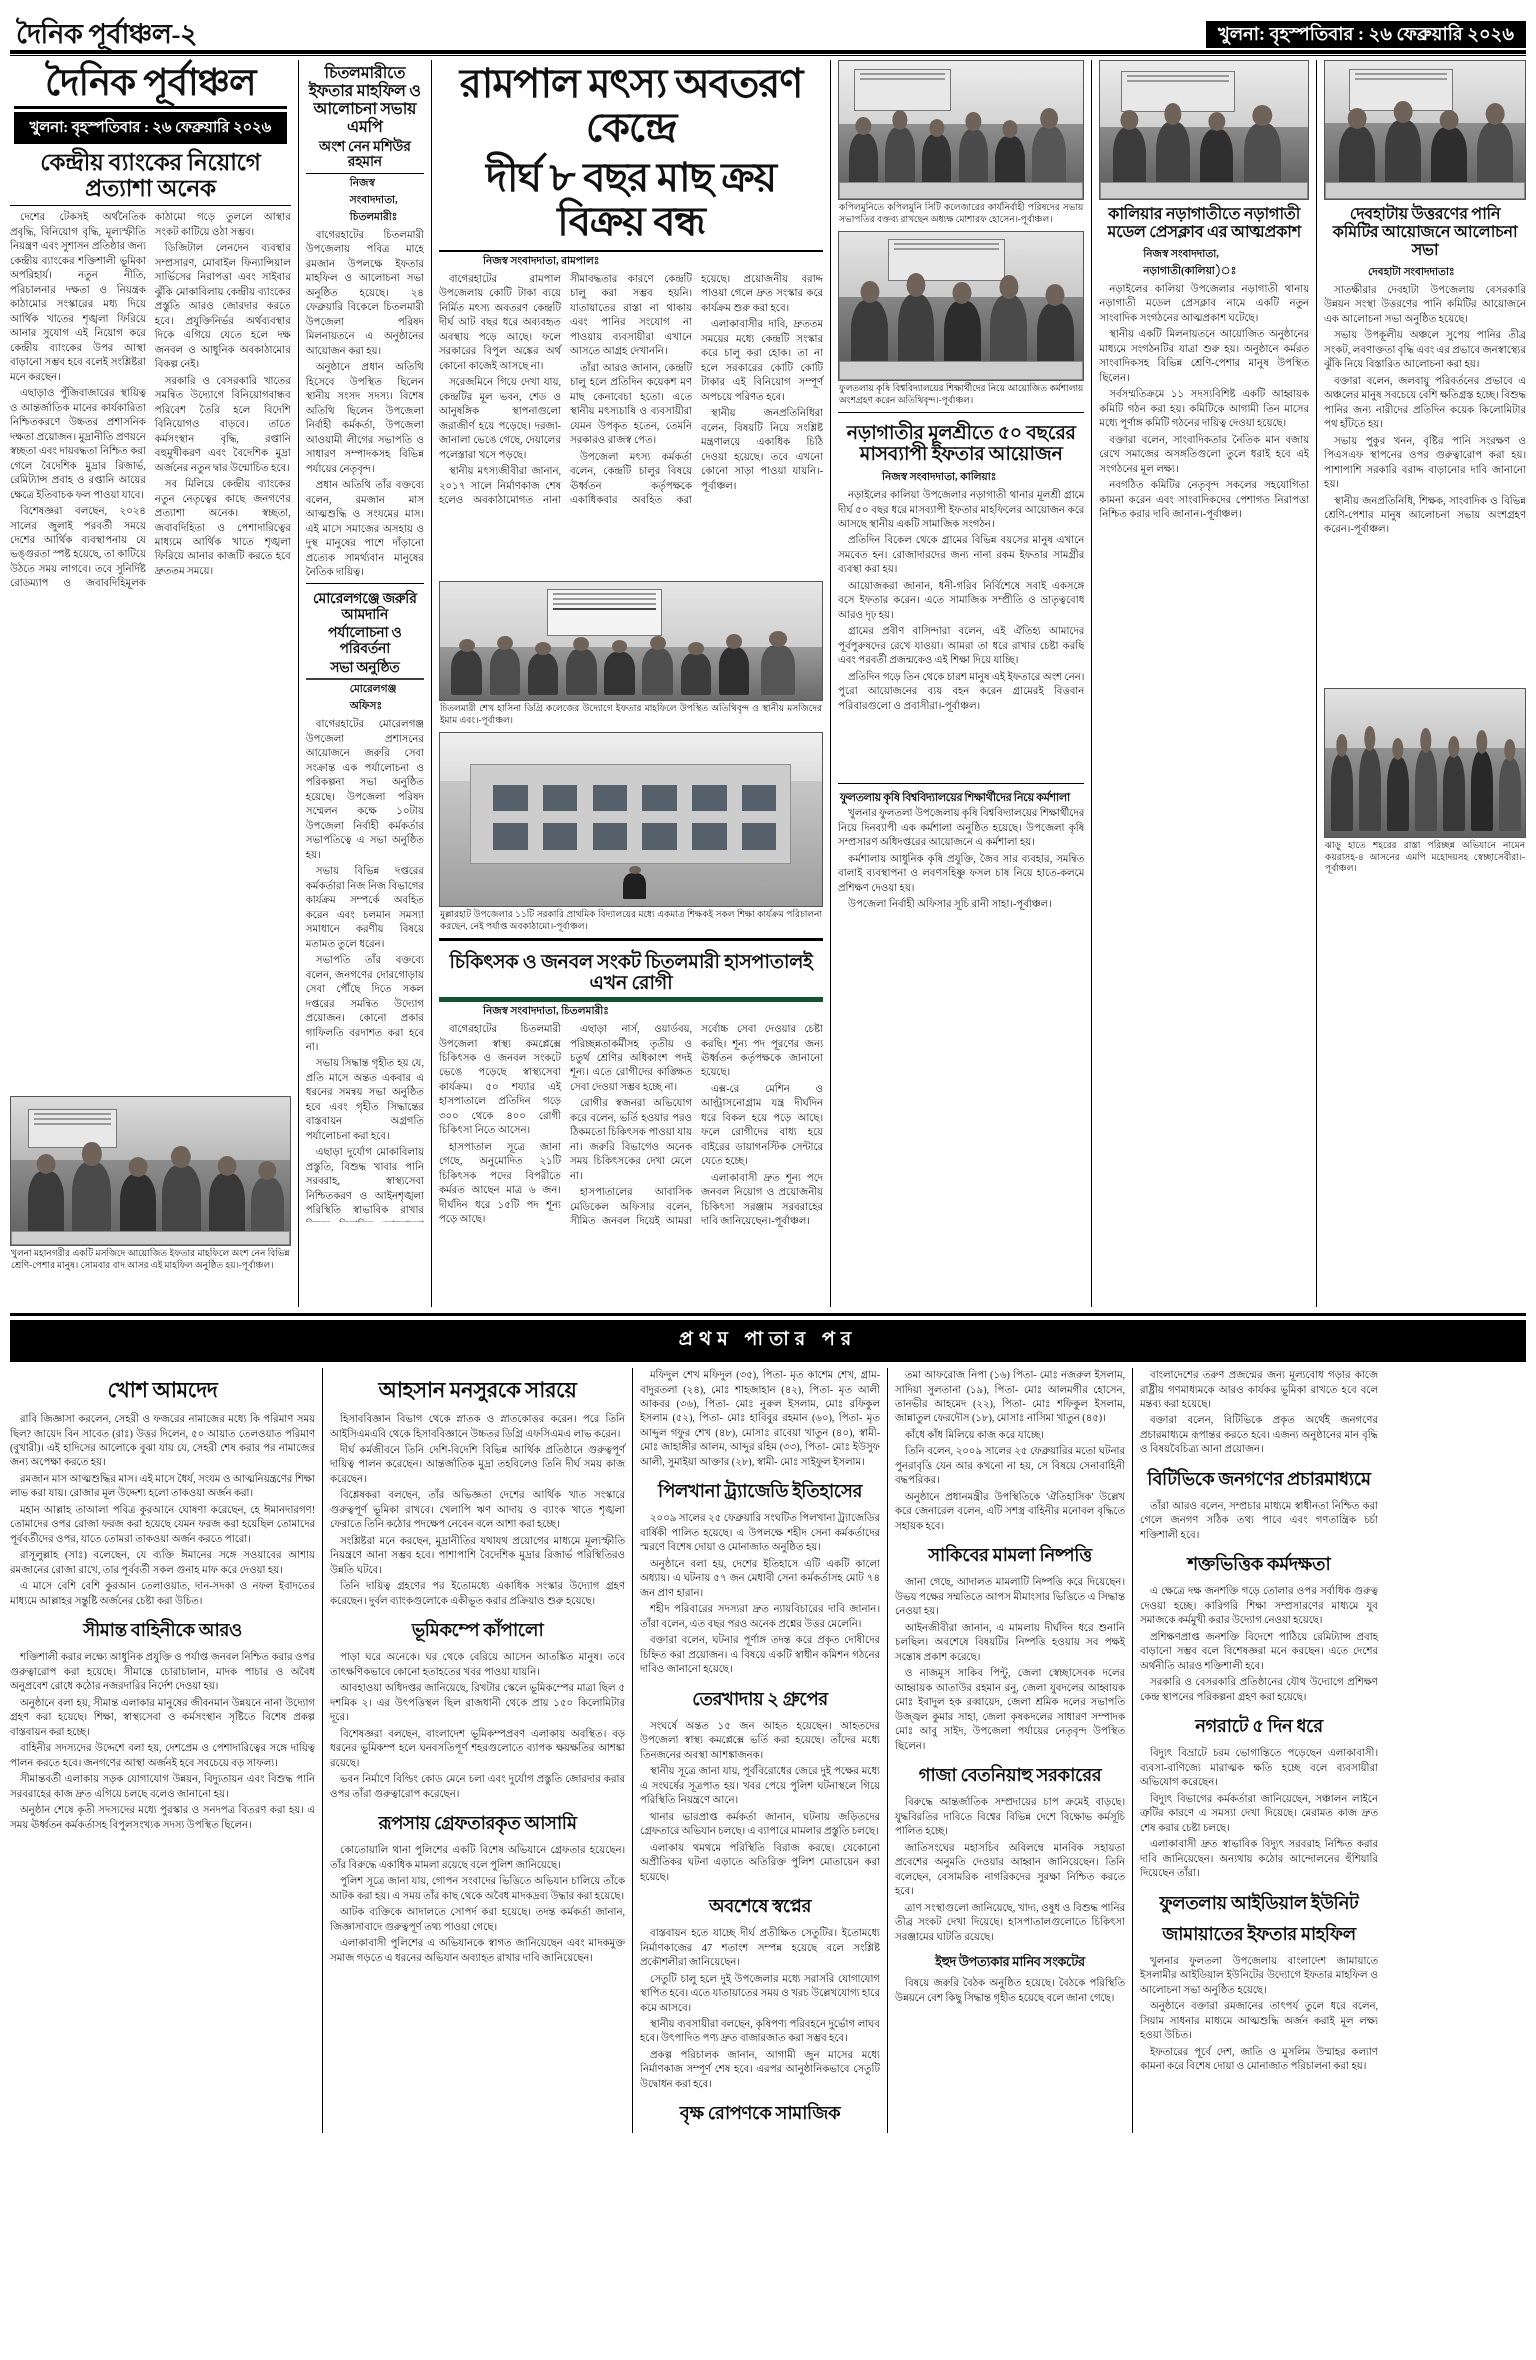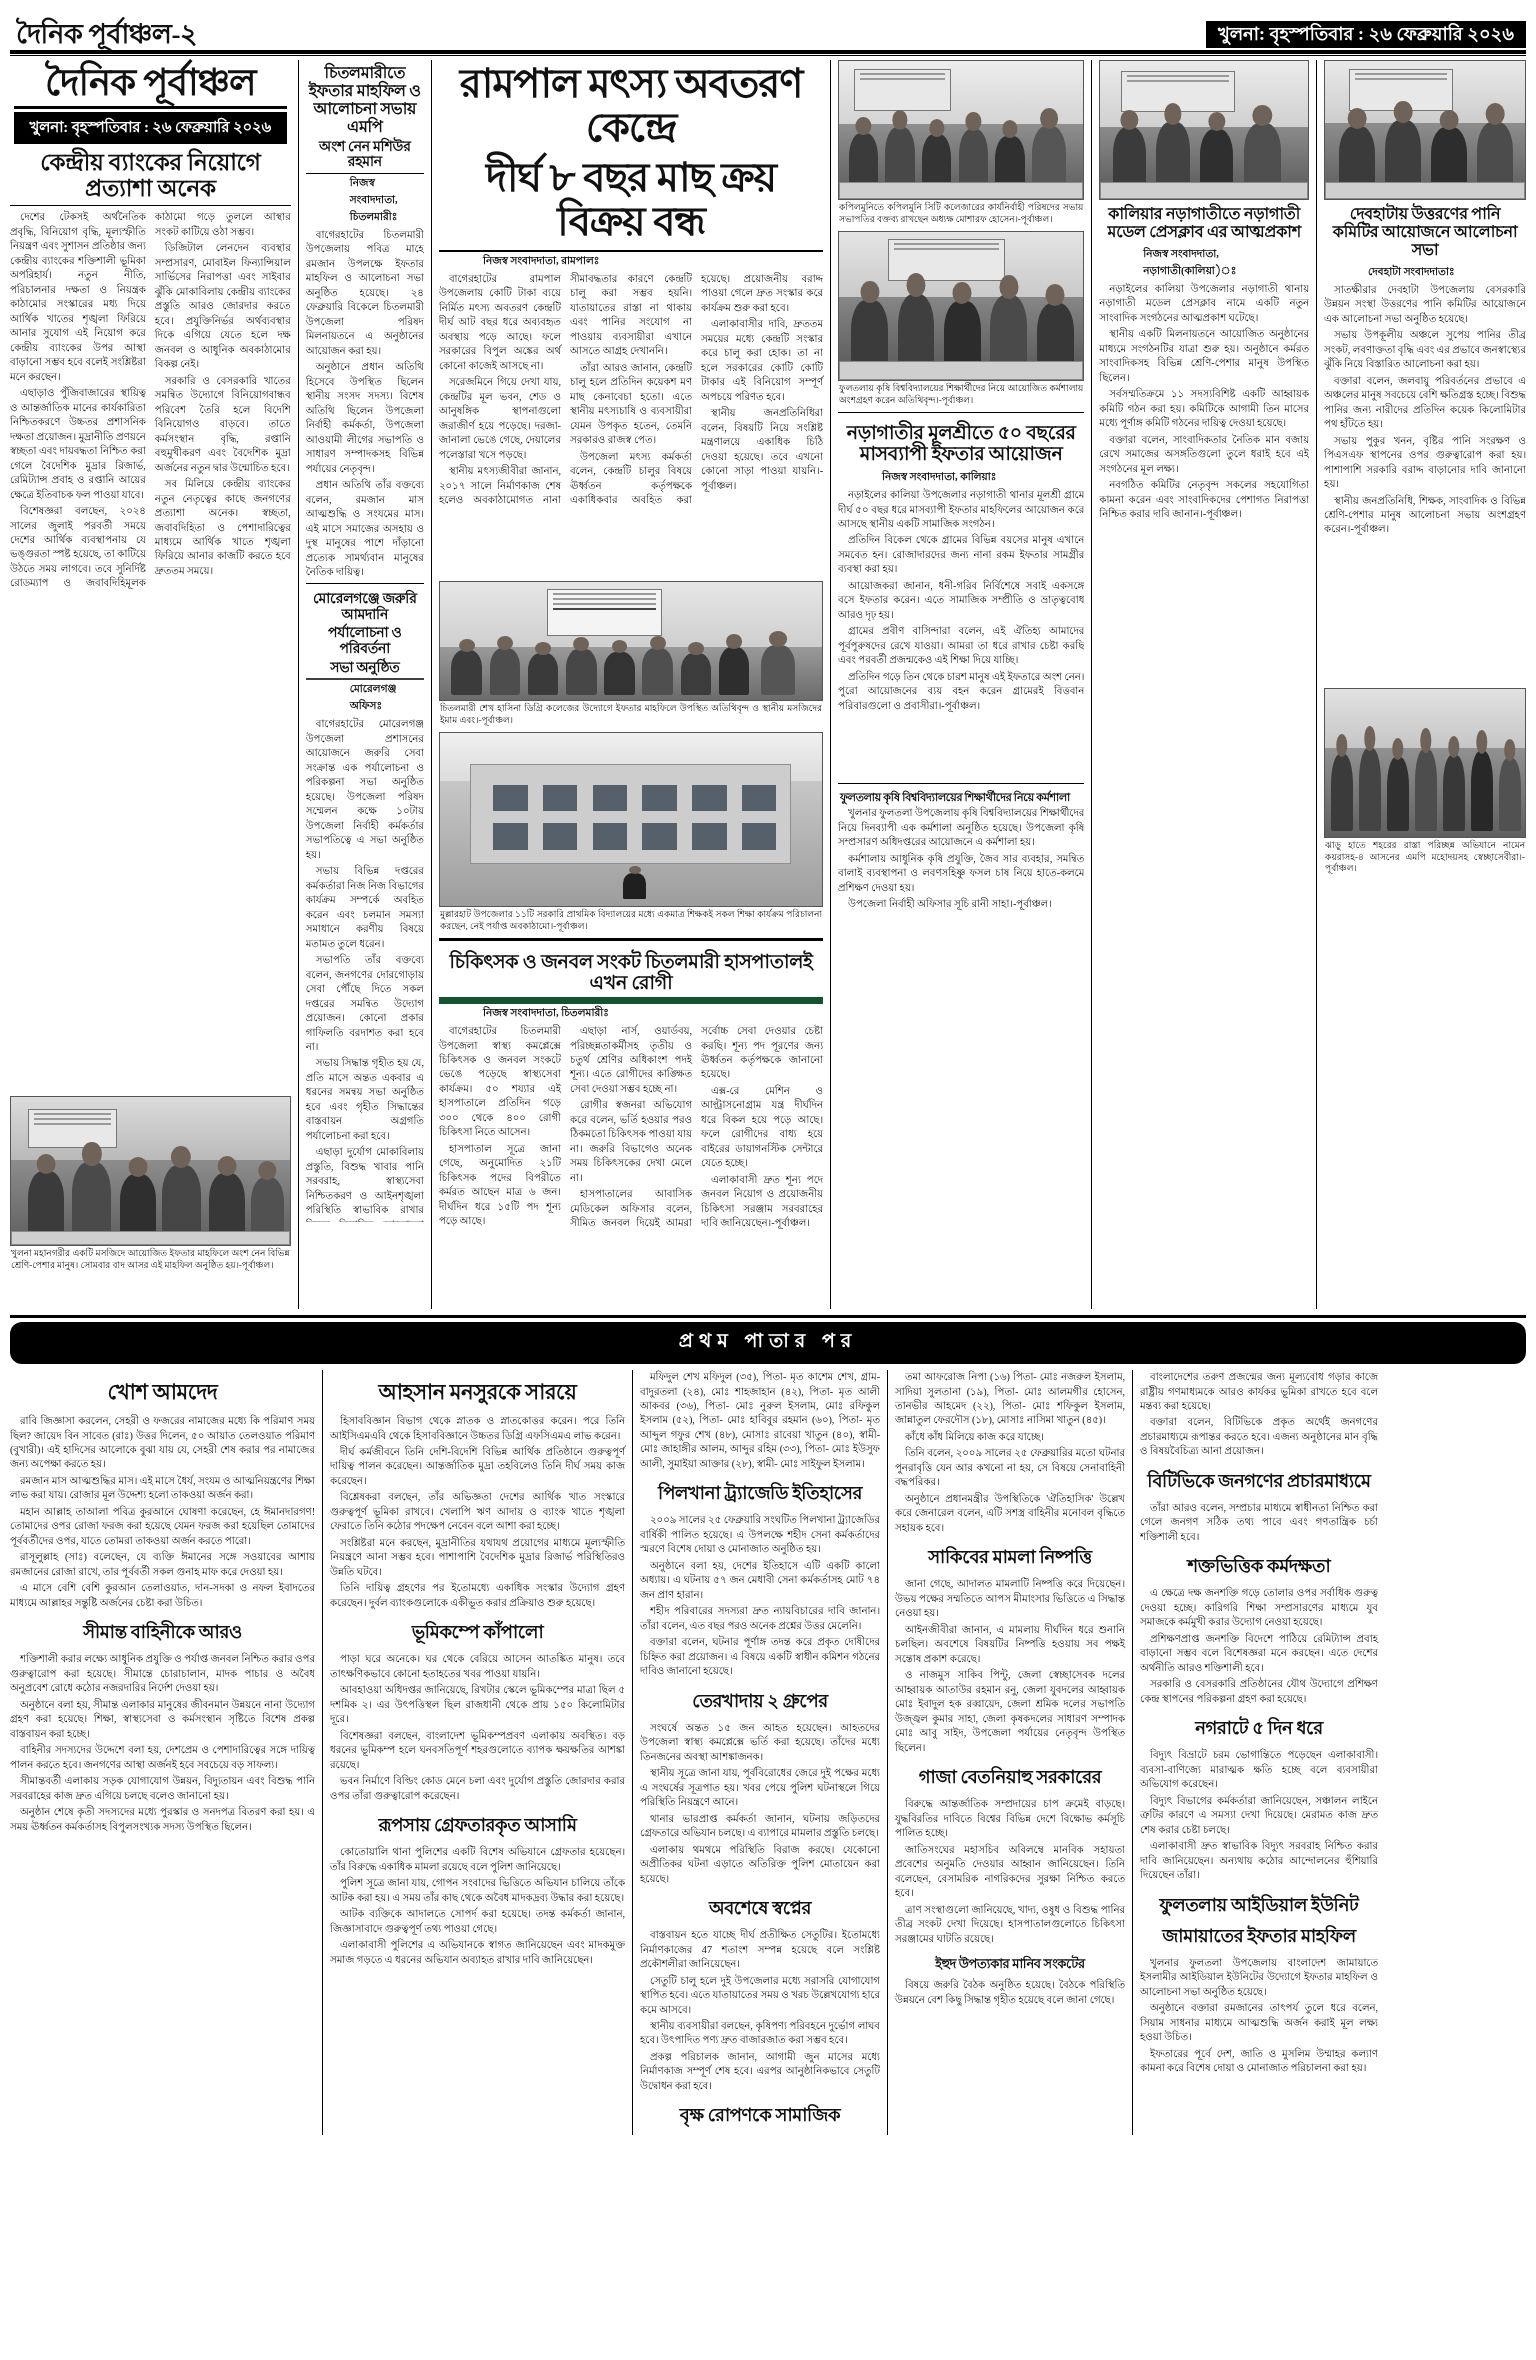--- a/index.html
+++ b/index.html
@@ -81,21 +81,21 @@
   .photo .board { position:absolute; background:#e8e8e8; border:1px solid #777; }
   .photo .board i { display:block; height:2px; background:#9a9a9a; margin:3px 5px; font-style:normal;}
   .photo .tbl { position:absolute; background:#cfcfcf; border:1px solid #8a8a8a; }
   .photo .bldg { position:absolute; background:#cdcdcd; border:1px solid #8f8f8f;}
   .photo .win { position:absolute; background:#55606b; }
   .caption { font-size: 9px; line-height: 1.32; text-align: justify; padding: 2px 1px 0 1px; }
 
   
   .continued-bar {
     background: #000; color: #fff; text-align: center; font-weight: bold;
-    font-size: 19px; letter-spacing: 6px; padding: 4px 0 6px 0; border-radius: 12px;
+    font-size: 19px; letter-spacing: 6px; padding: 4px 0 6px 0;
   }
   .bottom-zone { display: flex; }
   .bot-head { font-size: 21px; font-weight: bold; text-align: center; padding: 6px 0 3px 0; letter-spacing: -.4px;}
   .bot-head.sm { font-size: 18px; }
 </style>
 </head>
 <body>
 
 <div class="page">
 
@@ -223,21 +223,21 @@
         <div class="win" style="left:27%;top:52%;width:9%;height:16%"></div>
         <div class="win" style="left:40%;top:52%;width:9%;height:16%"></div>
         <div class="win" style="left:53%;top:52%;width:9%;height:16%"></div>
         <div class="win" style="left:66%;top:52%;width:9%;height:16%"></div>
         <div class="win" style="left:79%;top:52%;width:9%;height:16%"></div>
         <div class="fig" style="left:48%;width:6%;height:15%;background:#1f1f1f"></div>
       </div>
       <div class="caption">মুল্লারহাট উপজেলার ১১টি সরকারি প্রাথমিক বিদ্যালয়ের মধ্যে একমাত্র শিক্ষকই সকল শিক্ষা কার্যক্রম পরিচালনা করছেন, নেই পর্যাপ্ত অবকাঠামো।-পূর্বাঞ্চল।</div>
 
       <div class="sep-d"></div>
-      <div class="hl hl-mid" style="border-bottom:7px solid #14532d;">চিকিৎসক ও জনবল সংকট চিতলমারী হাসপাতালই এখন রোগী</div>
+      <div class="hl hl-mid" style="border-bottom:5px solid #14532d;">চিকিৎসক ও জনবল সংকট চিতলমারী হাসপাতালই এখন রোগী</div>
       <div class="byline">নিজস্ব  সংবাদদাতা, চিতলমারীঃ</div>
       <div class="body-text cols3" style="height:285px;">
         <p>বাগেরহাটের চিতলমারী উপজেলা স্বাস্থ্য কমপ্লেক্সে চিকিৎসক ও জনবল সংকটে ভেঙে পড়েছে স্বাস্থ্যসেবা কার্যক্রম। ৫০ শয্যার এই হাসপাতালে প্রতিদিন গড়ে ৩০০ থেকে ৪০০ রোগী চিকিৎসা নিতে আসেন।</p>
         <p>হাসপাতাল সূত্রে জানা গেছে, অনুমোদিত ২১টি চিকিৎসক পদের বিপরীতে কর্মরত আছেন মাত্র ৬ জন। দীর্ঘদিন ধরে ১৫টি পদ শূন্য পড়ে আছে।</p>
         <p>এছাড়া নার্স, ওয়ার্ডবয়, পরিচ্ছন্নতাকর্মীসহ তৃতীয় ও চতুর্থ শ্রেণির অধিকাংশ পদই শূন্য। এতে রোগীদের কাঙ্ক্ষিত সেবা দেওয়া সম্ভব হচ্ছে না।</p>
         <p>রোগীর স্বজনরা অভিযোগ করে বলেন, ভর্তি হওয়ার পরও ঠিকমতো চিকিৎসক পাওয়া যায় না। জরুরি বিভাগেও অনেক সময় চিকিৎসকের দেখা মেলে না।</p>
         <p>হাসপাতালের আবাসিক মেডিকেল অফিসার বলেন, সীমিত জনবল দিয়েই আমরা সর্বোচ্চ সেবা দেওয়ার চেষ্টা করছি। শূন্য পদ পূরণের জন্য ঊর্ধ্বতন কর্তৃপক্ষকে জানানো হয়েছে।</p>
         <p>এক্স-রে মেশিন ও আল্ট্রাসনোগ্রাম যন্ত্র দীর্ঘদিন ধরে বিকল হয়ে পড়ে আছে। ফলে রোগীদের বাধ্য হয়ে বাইরের ডায়াগনস্টিক সেন্টারে যেতে হচ্ছে।</p>
         <p>এলাকাবাসী দ্রুত শূন্য পদে জনবল নিয়োগ ও প্রয়োজনীয় চিকিৎসা সরঞ্জাম সরবরাহের দাবি জানিয়েছেন।-পূর্বাঞ্চল।</p>
       </div>

